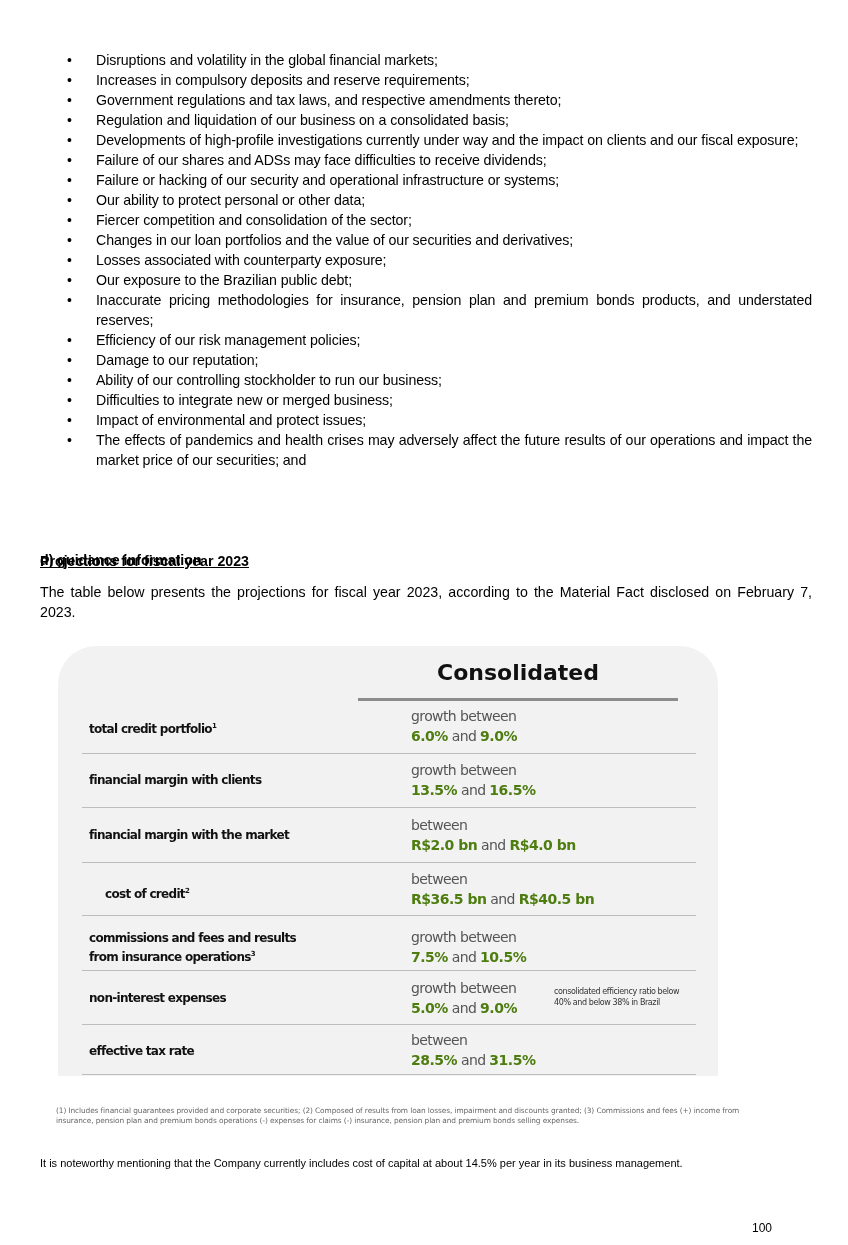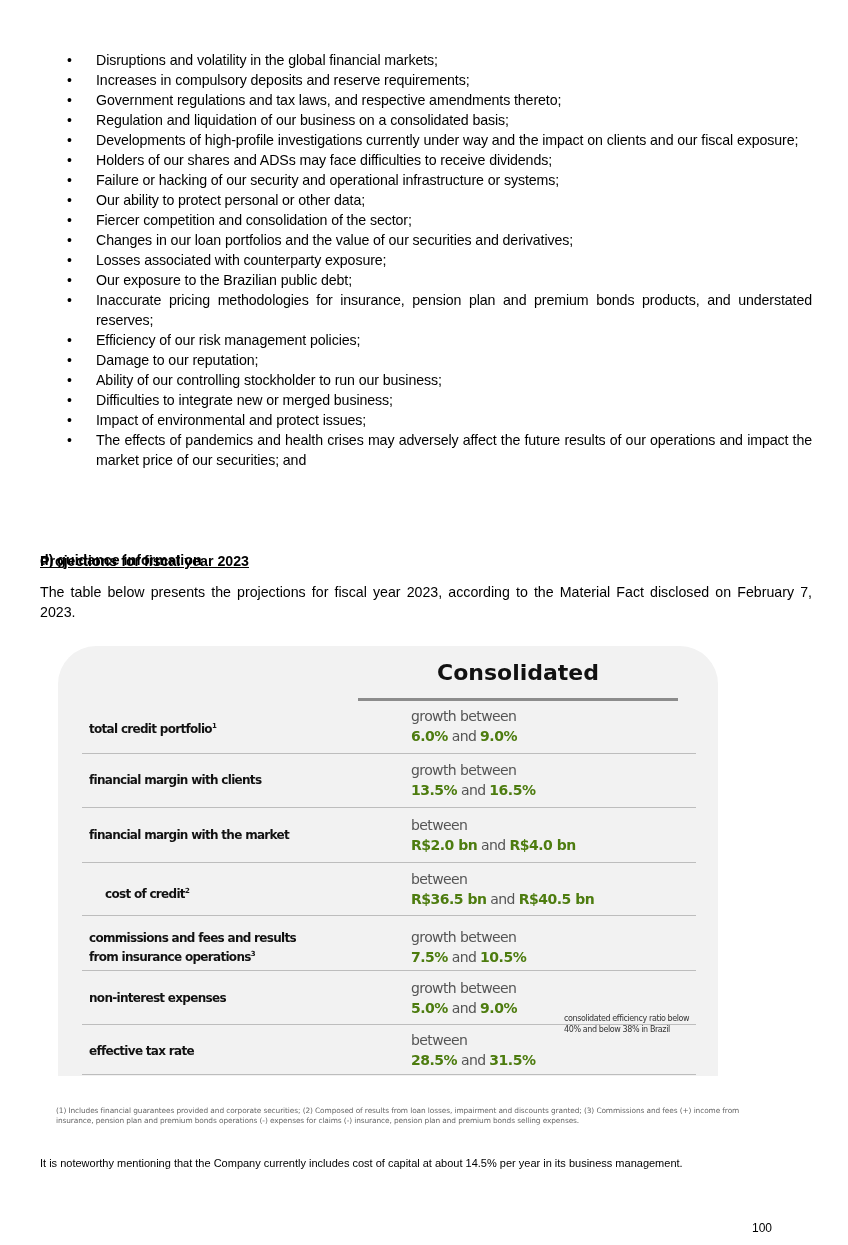--- a/index.html
+++ b/index.html
@@ -19,39 +19,39 @@
   .panel { position: absolute; left: 58px; top: 646px; width: 660px; height: 430px; background: #f2f2f2; border-radius: 38px 38px 0 0; }
   .col-head { position: absolute; left: 358px; top: 660px; width: 320px; text-align: center; font-family: "DejaVu Sans", sans-serif; font-weight: bold; font-size: 22px; color: #111; }
   .col-rule { position: absolute; left: 358px; top: 698px; width: 320px; height: 3px; background: #8c8c8c; }
 
   .row { position: absolute; left: 82px; width: 614px; border-bottom: 1px solid #bdbdbd; }
   .row .label { position: absolute; left: 7px; font-family: "DejaVu Sans", sans-serif; font-weight: bold; font-size: 12px; letter-spacing: -0.7px; color: #111; line-height: 16px; }
   .row .label sup { font-size: 7px; }
   .row .val { position: absolute; left: 329px; font-family: "DejaVu Sans", sans-serif; font-size: 14px; letter-spacing: -0.6px; line-height: 20px; color: #555; }
   .row .val .num { color: #4d7c0f; font-weight: bold; letter-spacing: -0.5px; }
   .row .val .mid { color: #555; }
-  .row .note { position: absolute; left: 482px; font-family: "DejaVu Sans", sans-serif; font-size: 8px; letter-spacing: -0.4px; color: #333; line-height: 11px; margin-top: 27px; }
+  .row .note { position: absolute; left: 472px; font-family: "DejaVu Sans", sans-serif; font-size: 8px; letter-spacing: -0.4px; color: #333; line-height: 11px; }
 
   .footnote { position: absolute; left: 56px; top: 1106px; width: 720px; font-family: "DejaVu Sans", sans-serif; font-size: 7.4px; line-height: 10px; color: #666; letter-spacing: -0.1px; }
 
   .closing { position: absolute; left: 40px; top: 1154px; width: 772px; font-size: 11px; line-height: 18px; text-align: justify; }
   .page-num { position: absolute; left: 752px; top: 1221px; font-size: 12px; }
 </style>
 </head>
 <body>
 
 <div class="page">
 
   <ul class="bullets">
     <li>Disruptions and volatility in the global financial markets;</li>
     <li>Increases in compulsory deposits and reserve requirements;</li>
     <li>Government regulations and tax laws, and respective amendments thereto;</li>
     <li>Regulation and liquidation of our business on a consolidated basis;</li>
     <li class="wrap">Developments of high-profile investigations currently under way and the impact on clients and our fiscal exposure;</li>
-    <li>Holders of our shares and ADSs may face difficulties to receive dividends;</li>
+    <li>Failure of our shares and ADSs may face difficulties to receive dividends;</li>
     <li>Failure or hacking of our security and operational infrastructure or systems;</li>
     <li>Our ability to protect personal or other data;</li>
     <li>Fiercer competition and consolidation of the sector;</li>
     <li>Changes in our loan portfolios and the value of our securities and derivatives;</li>
     <li>Losses associated with counterparty exposure;</li>
     <li>Our exposure to the Brazilian public debt;</li>
     <li class="wrap">Inaccurate pricing methodologies for insurance, pension plan and premium bonds products, and understated reserves;</li>
     <li>Efficiency of our risk management policies;</li>
     <li>Damage to our reputation;</li>
     <li>Ability of our controlling stockholder to run our business;</li>

